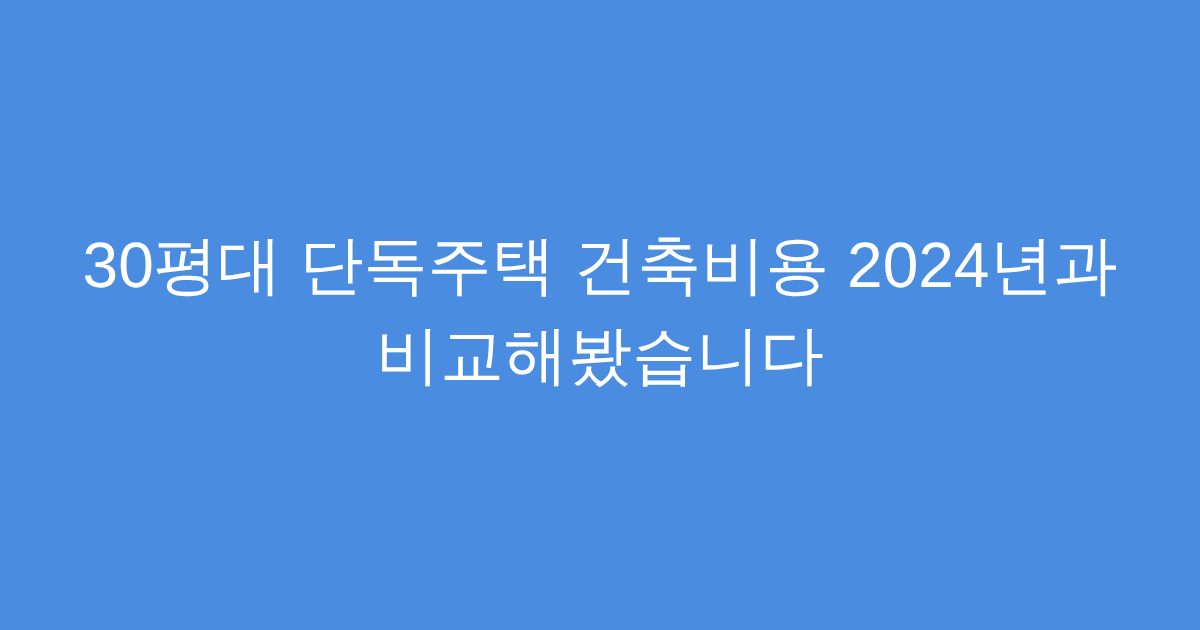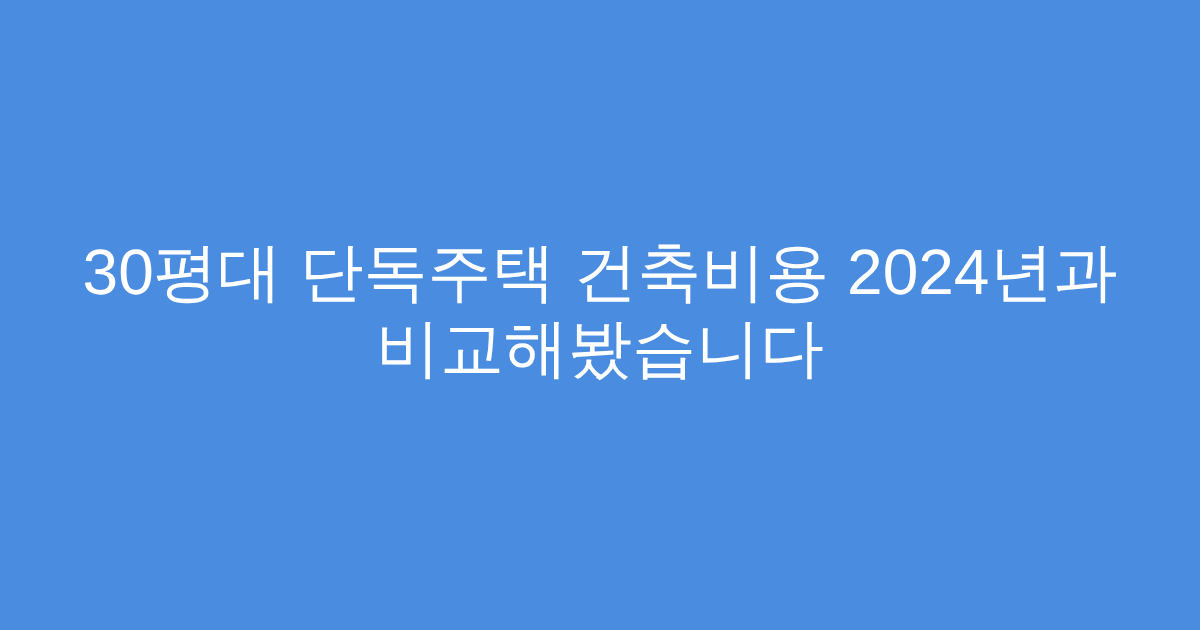--- a/index.html
+++ b/index.html
@@ -33,21 +33,21 @@
     margin: 12px;
     padding: 0 40px;
     box-sizing: border-box;
     width: 100%;
     position: relative;
     top: -5px;                 
     color: #ffffff;
     font-family: "Liberation Sans", "DejaVu Sans", sans-serif;
     font-size: 64px;
     font-weight: 400;
-    line-height: 76px;         
+    line-height: 90px;         
     letter-spacing: 0px;
     text-align: center;
     word-break: keep-all;
     text-rendering: geometricPrecision;
     -webkit-font-smoothing: antialiased;
   }
 </style>
 </head>
 <body>
 

